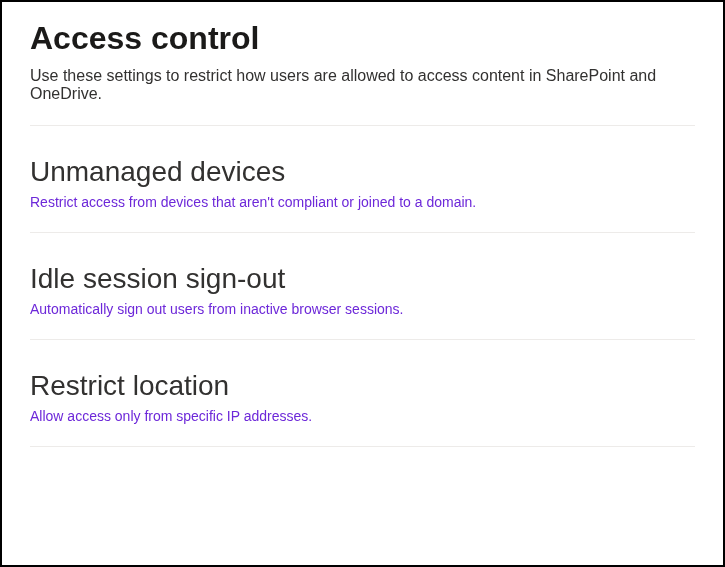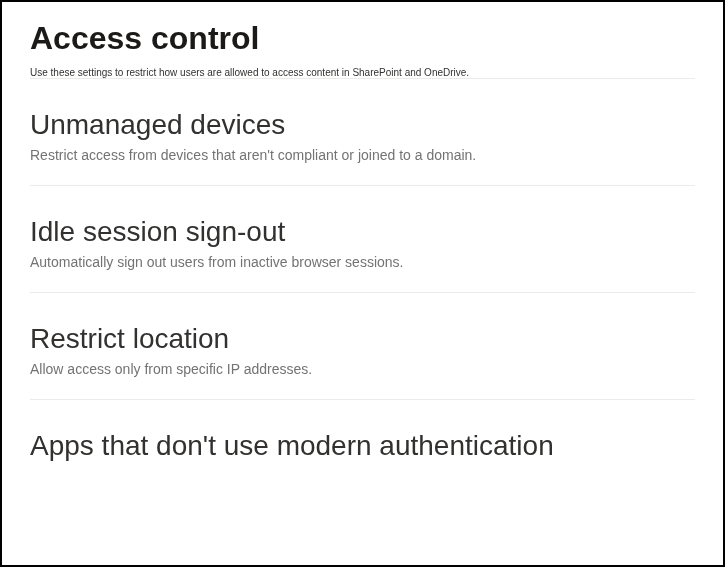--- a/index.html
+++ b/index.html
@@ -15,41 +15,42 @@
       border: 2px solid #000;
       padding: 18px 28px;
     }
     .page-title {
       font-size: 32px;
       font-weight: 700;
       color: #1b1a19;
       margin-bottom: 10px;
     }
     .page-subtitle {
-      font-size: 10px;
+      font-size: 16px;
       color: #323130;
+      margin-bottom: 22px;
     }
     .divider {
       border: none;
       border-top: 1px solid #edebe9;
       margin: 0;
     }
     .section {
       padding: 30px 0 22px 0;
       cursor: pointer;
     }
     .section-title {
       font-size: 28px;
       font-weight: 400;
       color: #323130;
       margin-bottom: 6px;
     }
     .section-desc {
       font-size: 14px;
-      color: #737373;
+      color: #6d28d9;
     }
   </style>
 </head>
 <body>
 
 <h1 class="page-title">Access control</h1>
 <p class="page-subtitle">Use these settings to restrict how users are allowed to access content in SharePoint and OneDrive.</p>
 
 <hr class="divider">
 
@@ -68,14 +69,13 @@
 <hr class="divider">
 
 <div class="section">
   <h2 class="section-title">Restrict location</h2>
   <p class="section-desc">Allow access only from specific IP addresses.</p>
 </div>
 
 <hr class="divider">
 
 <div class="section">
-  <h2 class="section-title">Apps that don't use modern authentication</h2>
 </div>
 
 </body></html>

